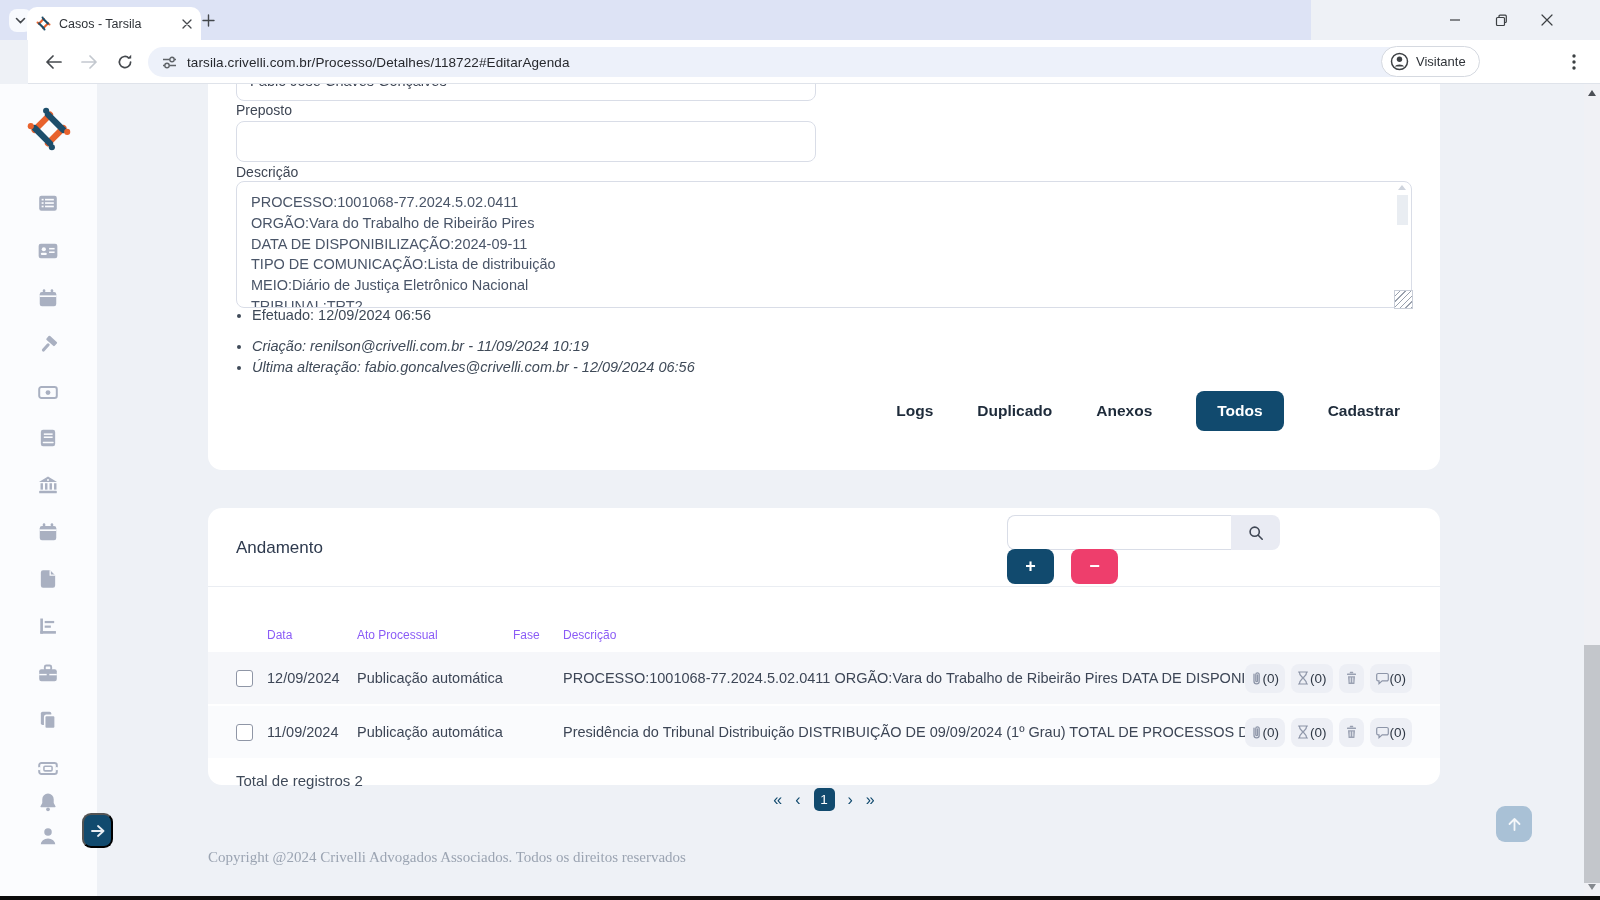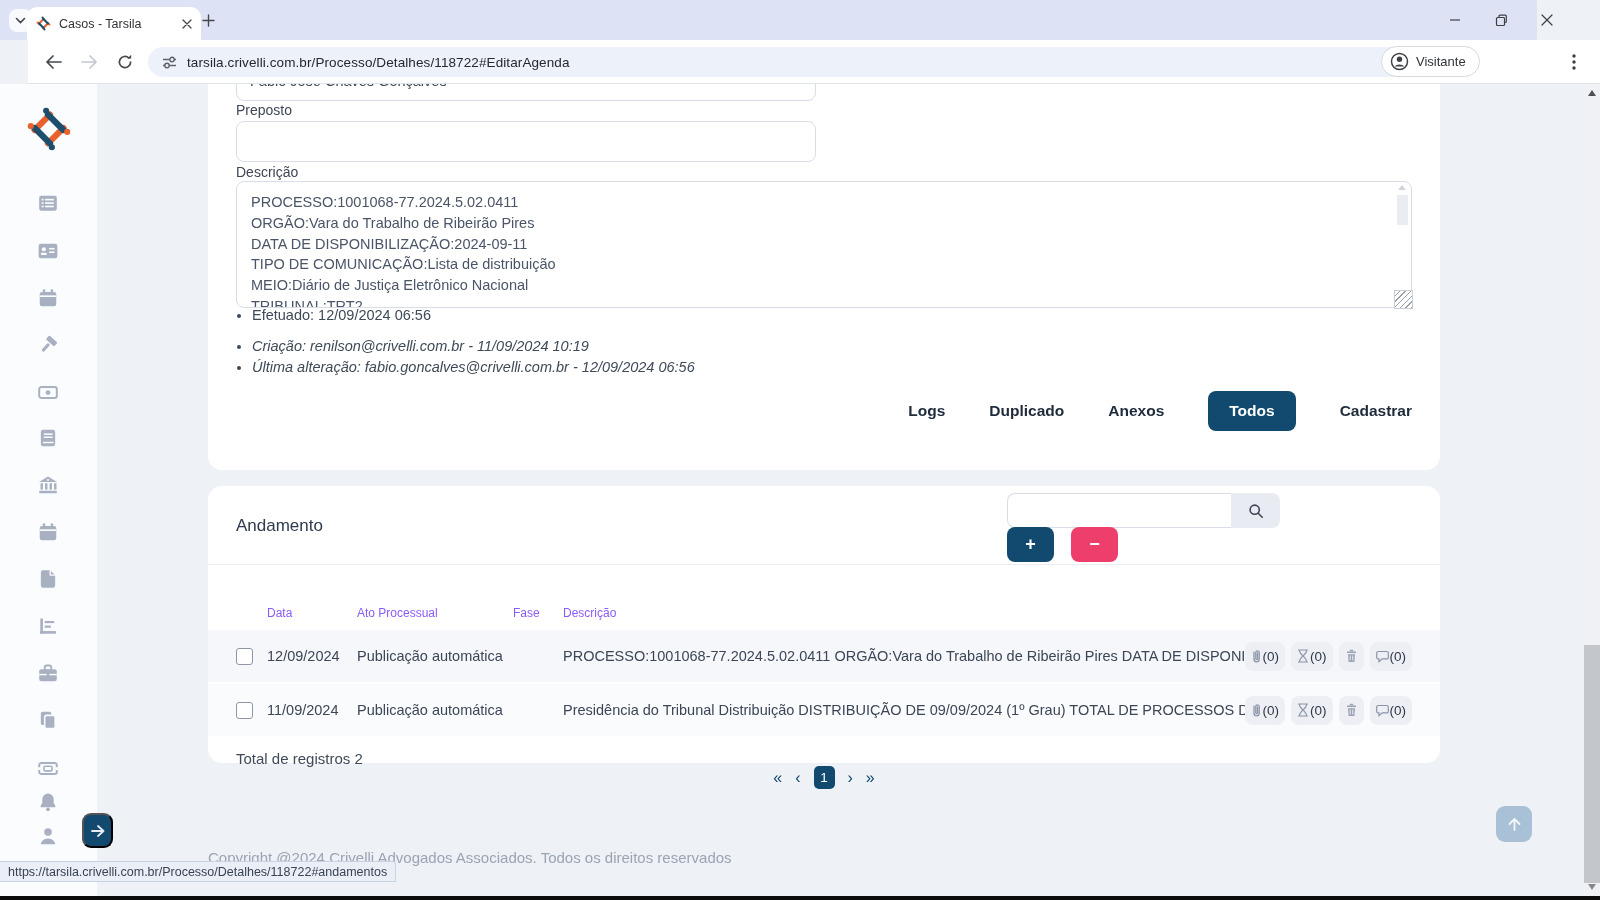--- a/index.html
+++ b/index.html
@@ -1,19 +1,19 @@
 <!DOCTYPE html>
 <html><head>
 <meta charset="utf-8">
 <style>
   html,body{margin:0;padding:0;background:#2a2a2a;}
   #stage{position:relative;width:1600px;height:900px;overflow:hidden;background:#eef1f6;
     font-family:"Liberation Sans",sans-serif;-webkit-font-smoothing:antialiased;}
   
-  .tabstrip{position:absolute;left:0;top:0;width:1537px;height:40px;background:#dde3f5;}
+  .tabstrip{position:absolute;left:0;top:0;width:1311px;height:40px;background:#dde3f5;}
   .tab-search{position:absolute;left:9px;top:9px;width:23px;height:23px;border-radius:8px;background:#f8fafe;
     display:flex;align-items:center;justify-content:center;}
   .tab{position:absolute;left:27px;top:7px;width:156px;height:33px;background:#ffffff;border-radius:10px 10px 0 0;
     display:flex;align-items:center;gap:8px;padding:0 9px;}
   .tab-title{flex:1;font-size:12.5px;color:#2f3338;white-space:nowrap;overflow:hidden;}
   .newtab{position:absolute;left:196px;top:8px;width:24px;height:24px;display:flex;align-items:center;justify-content:center;}
   .winbtn{position:absolute;top:8px;width:34px;height:24px;display:flex;align-items:center;justify-content:center;}
   .toolbar{position:absolute;left:0;top:40px;width:1600px;height:44px;background:#ffffff;border-bottom:1px solid #dfe3ea;box-sizing:border-box;margin-left:28px;}
   .navbtn{position:absolute;top:7px;width:30px;height:30px;display:flex;align-items:center;justify-content:center;
     font-size:19px;color:#45494e;border-radius:50%;}
@@ -25,36 +25,36 @@
   .kebab{position:absolute;left:1532px;top:8px;width:28px;height:28px;display:flex;align-items:center;justify-content:center;}
   
   .sidebar{position:absolute;left:0;top:84px;width:97px;height:812px;background:#fbfcfe;}
   .side-logo{position:absolute;left:26px;top:22px;}
   .side-ico{position:absolute;left:37px;width:22px;height:22px;}
   .expand-btn{position:absolute;left:82px;top:813px;width:31px;height:35px;background:#114a6e;border-radius:9px;
     display:flex;align-items:center;justify-content:center;z-index:6;}
   
   .card{position:absolute;background:#fff;}
   .card1{left:208px;top:84px;width:1232px;height:386px;border-radius:0 0 14px 14px;overflow:hidden;}
-  .card2{left:208px;top:486px;width:1232px;height:277px;border-radius:14px;}
+  .card2{left:208px;top:508px;width:1232px;height:277px;border-radius:14px;}
   .field-label{position:absolute;font-size:14px;color:#3e4654;}
   .text-input{position:absolute;border:1px solid #d9dde7;border-radius:8px;background:#fff;box-sizing:border-box;
     font-size:14.5px;color:#3e4654;padding:0 13px;display:flex;align-items:center;}
   .desc-box{position:absolute;left:28px;top:97px;width:1176px;height:127px;border:1px solid #d9dde7;border-radius:8px;
     box-sizing:border-box;padding:10px 30px 0 14px;font-size:14.5px;line-height:20.8px;color:#4a5568;
     white-space:pre-line;overflow:hidden;background:#fff;}
   .desc-sb{position:absolute;left:1188px;top:99px;width:13px;height:123px;}
   .desc-sb .thumb{position:absolute;left:1px;top:12px;width:11px;height:30px;background:#e9edf2;}
   .desc-sb .ar{position:absolute;left:2px;width:0;height:0;border-left:4.5px solid transparent;border-right:4.5px solid transparent;}
   .resize-handle{position:absolute;left:1186px;top:206px;width:17px;height:17px;border:1px solid #c9ced8;background:
     repeating-linear-gradient(135deg,#fff 0 3px,#9aa1ad 3px 4px);}
   .meta-list{position:absolute;left:26px;top:222px;margin:0;padding-left:18px;font-size:14.5px;color:#3f4a58;}
   .meta-list li{margin-bottom:12px;line-height:19px;}
   .meta-list li + li{margin-bottom:2px;font-style:italic;}
-  .actions{position:absolute;right:28px;top:306px;height:42px;display:flex;align-items:center;gap:44px;justify-content:space-between;}
+  .actions{position:absolute;right:40px;top:306px;height:42px;display:flex;align-items:center;gap:44px;justify-content:space-between;}
   .text-btn{font-size:15.5px;font-weight:600;color:#1e2b3a;background:none;border:none;font-family:inherit;cursor:pointer;padding:0;}
   .primary-btn{background:#114a6e;color:#fff;font-size:15.5px;font-weight:700;border:none;border-radius:8px;
     padding:11px 21px;font-family:inherit;cursor:pointer;}
   
   .sec-title{position:absolute;left:28px;top:30px;font-size:17px;font-weight:500;color:#2e3a4e;}
   .search-wrap{position:absolute;left:799px;top:7px;height:35px;display:flex;}
   .search-input{width:224px;height:35px;border:1px solid #d9dde7;border-right:none;border-radius:8px 0 0 8px;
     box-sizing:border-box;font-family:inherit;font-size:14px;padding:0 10px;outline:none;}
   .search-btn{width:49px;height:35px;background:#e9ebf3;border:none;border-radius:0 8px 8px 0;display:flex;
     align-items:center;justify-content:center;cursor:pointer;}
@@ -77,21 +77,21 @@
   .cb{width:15px;height:15px;border:1.5px solid #8f96a6;border-radius:3px;background:#fff;}
   .chip{height:29px;background:#edeff5;border:none;border-radius:8px;display:flex;align-items:center;gap:1px;
     padding:0 6px;font-size:13.5px;color:#2f3845;font-family:inherit;cursor:pointer;}
   .total{position:absolute;left:28px;top:264px;font-size:15px;color:#3f4a5a;}
   .pager{position:absolute;left:0;top:280px;width:100%;display:flex;justify-content:center;align-items:center;gap:13px;
     color:#114a6e;font-size:16px;}
   .pager span{cursor:pointer;}
   .page-box{background:#114a6e;color:#fff;width:21px;height:23px;border-radius:5px;display:flex;align-items:center;
     justify-content:center;font-size:13.5px;}
   
-  .copyright{position:absolute;left:208px;top:849px;font-size:15px;color:#9ba4b2;z-index:1;}
+  .copyright{position:absolute;left:208px;top:849px;font-size:15px;color:#9ba4b2;z-index:1;font-family:Liberation Serif, serif;}
   .statusbar{position:absolute;left:0;top:861px;height:19px;background:#e9eef7;border:1px solid #c9d2e0;border-left:none;
     display:flex;align-items:center;padding:0 8px;font-size:12.5px;color:#3a4350;z-index:5;border-radius:0 3px 0 0;}
   .scrolltop{position:absolute;left:1496px;top:806px;width:36px;height:36px;background:#a9c1d6;border:none;
     border-radius:9px;display:flex;align-items:center;justify-content:center;cursor:pointer;}
   .vscroll{position:absolute;left:1584px;top:84px;width:16px;height:812px;background:#f0f1f5;}
   .sb-thumb{position:absolute;left:1584px;top:645px;width:16px;height:238px;background:#c3c6cb;}
   .sb-ar{position:absolute;left:1588px;width:0;height:0;border-left:4.5px solid transparent;border-right:4.5px solid transparent;}
   .screen-edge{position:absolute;left:0;top:896px;width:1600px;height:4px;background:#0c0c0c;}
   .icon-fill{fill:#a9b0c1;}
   .bgfill{fill:#fbfcfe;}
@@ -436,21 +436,20 @@
     <div class="pager">
       <span>«</span>
       <span>‹</span>
       <span class="page-box">1</span>
       <span>›</span>
       <span>»</span>
     </div>
   </div>
 
   <div class="copyright">Copyright @2024 Crivelli Advogados Associados. Todos os direitos reservados</div>
-  <div class="statusbar">https://tarsila.crivelli.com.br/Processo/Detalhes/118722#andamentos</div>
 
   <button class="scrolltop">
     <svg width="15" height="15" viewBox="0 0 15 15">
         <path d="M7.5 13 V2 M2.5 7 L7.5 2 L12.5 7" fill="none" stroke="#f4f7fa" stroke-width="1.8" stroke-linecap="round" stroke-linejoin="round"></path>
       </svg>
   </button>
 
   <div class="vscroll"></div>
   <div class="sb-ar" style="top:90px;border-bottom:6px solid #4b4f55;"></div>
   <div class="sb-thumb"></div>

